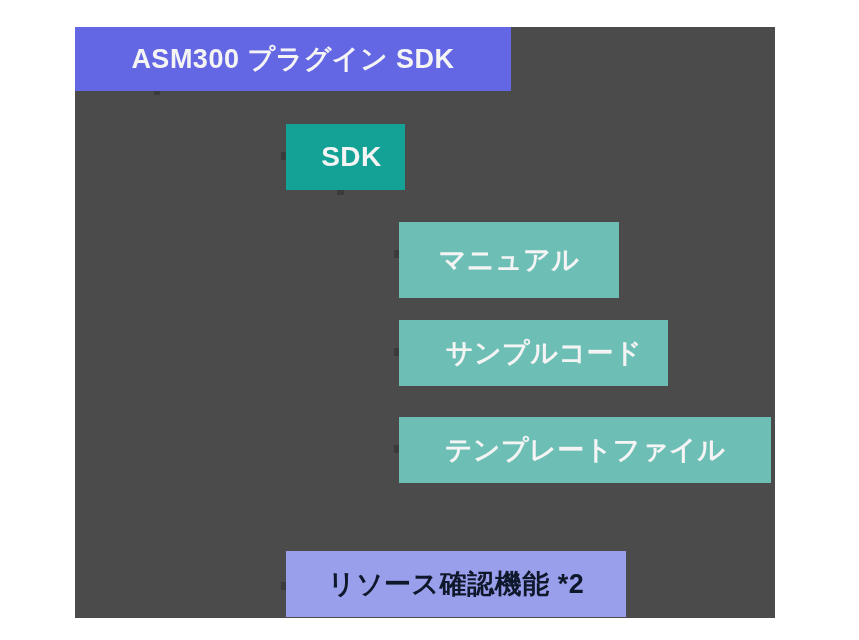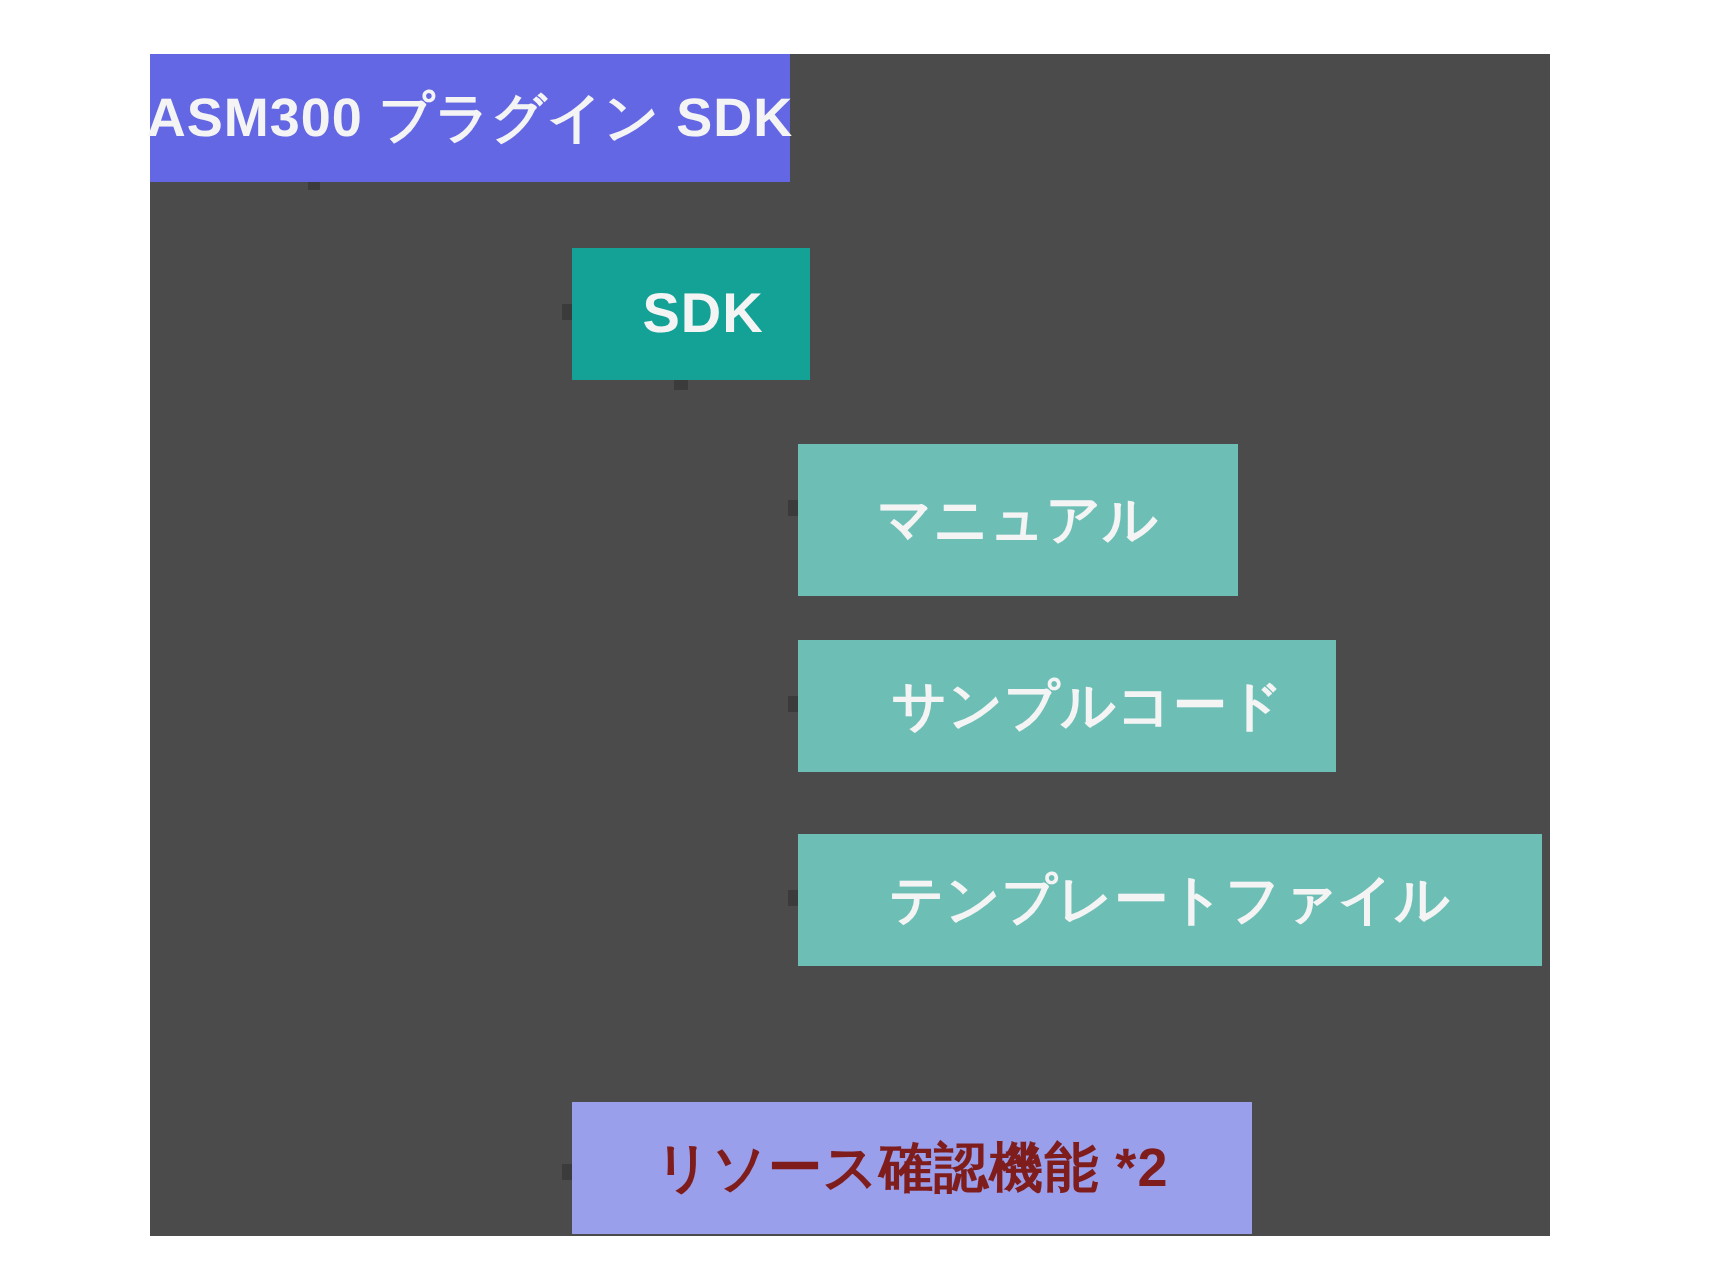--- a/index.html
+++ b/index.html
@@ -32,21 +32,21 @@
     display: flex;
     align-items: center;
     justify-content: center;
     color: #f4f4f4;
     font-weight: 600;
     font-size: 27px;
     letter-spacing: 0.5px;
     white-space: nowrap;
     box-sizing: border-box;
   }
-  .node-root     { left: 75px;  top: 27px;  width: 320px; height: 64px; }
+  .node-root     { left: 75px;  top: 27px;  width: 436px; height: 64px; }
   .node-sdk      { left: 286px; top: 124px; width: 119px; height: 66px; font-size: 28px; }
   .node-manual   { left: 399px; top: 222px; width: 220px; height: 76px; }
   .node-sample   { left: 399px; top: 320px; width: 269px; height: 66px; }
   .node-template { left: 399px; top: 417px; width: 372px; height: 66px; }
   .node-resource { left: 286px; top: 551px; width: 340px; height: 66px; }
 
   .stub {
     position: absolute;
     background: #3b3b3b;
   }
@@ -75,14 +75,14 @@
   <div class="node node-root" style="background-color: rgb(100, 103, 228); color: rgb(244, 244, 244);">ASM300 プラグイン SDK</div>
 
   <div class="node node-sdk" style="background-color: rgb(20, 162, 150); color: rgb(244, 244, 244); padding-left: 12px;">SDK</div>
 
   <div class="node node-manual" style="background-color: rgb(109, 191, 182); color: rgb(244, 244, 244);">マニュアル</div>
 
   <div class="node node-sample" style="background-color: rgb(109, 191, 182); color: rgb(244, 244, 244); padding-left: 21px;">サンプルコード</div>
 
   <div class="node node-template" style="background-color: rgb(109, 191, 182); color: rgb(244, 244, 244);">テンプレートファイル</div>
 
-  <div class="node node-resource" style="background-color: rgb(154, 159, 236); color: #7f1d1d;">リソース確認機能 *2</div>
+  <div class="node node-resource" style="background-color: rgb(154, 159, 236); color: #0f172a;">リソース確認機能 *2</div>
 </div>
 
 </body></html>

